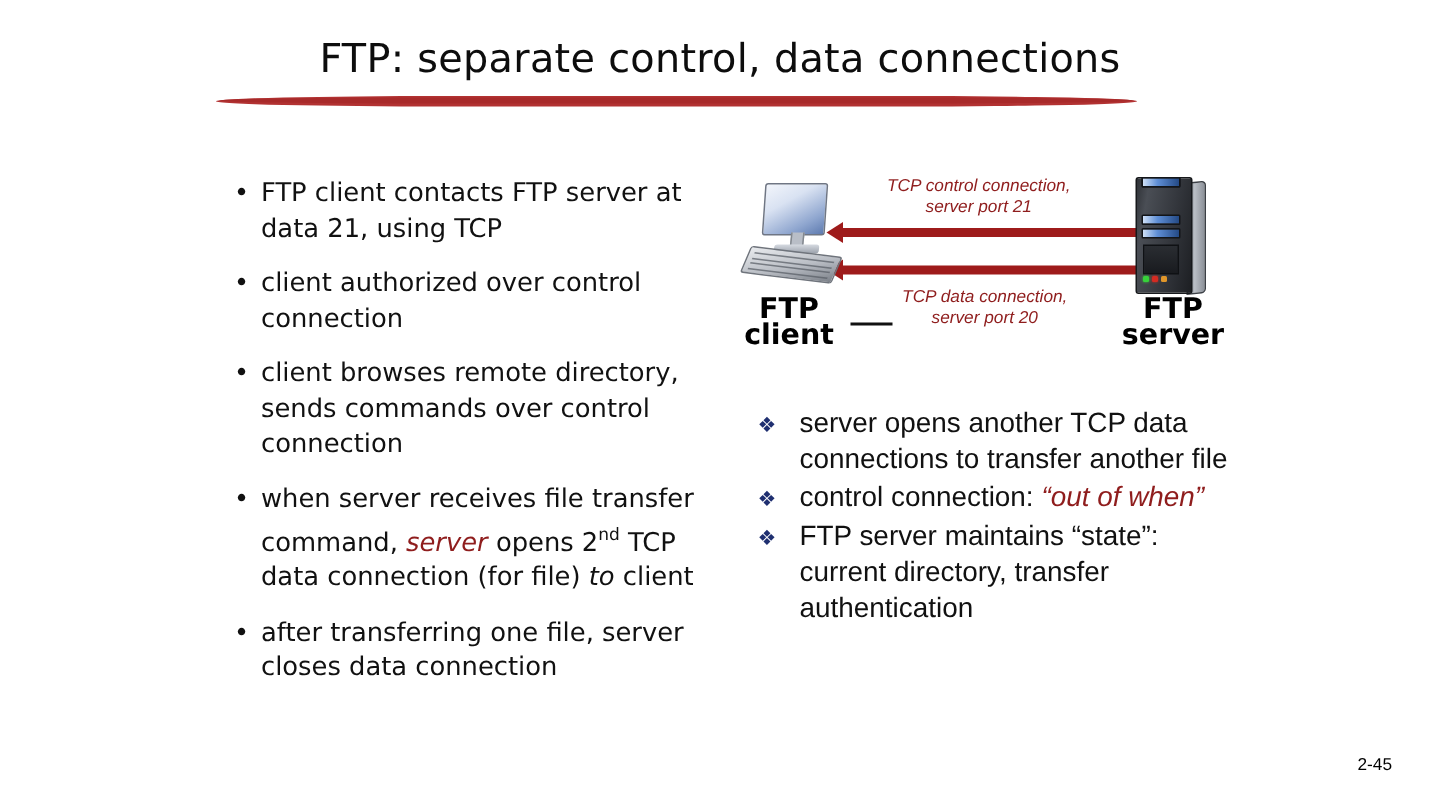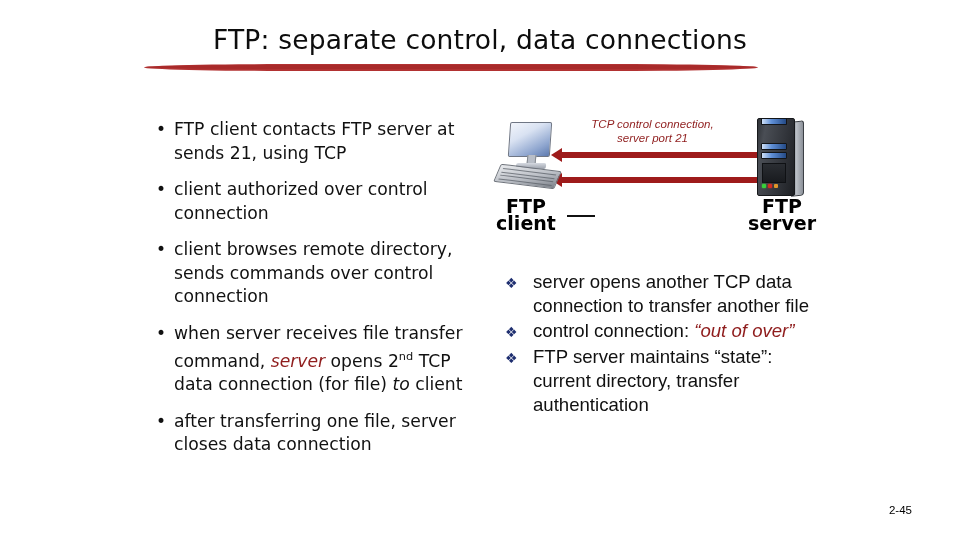--- a/index.html
+++ b/index.html
@@ -169,53 +169,57 @@
     color:#111;
     margin-bottom:1px;
   }
   .c-item .chk{
     position:absolute;left:2px;top:1px;
     color:#1f2f70;font-size:14px;line-height:24.2px;
   }
 
   
   .pageno{
-    position:absolute;right:48px;bottom:24px;
+    position:absolute;right:32px;bottom:24px;
     font-family:"Liberation Sans", sans-serif;
     font-size:11.5px;color:#000;
   }
 </style>
 </head>
 <body>
 
 <div class="slide">
 
   <div class="title-wrap">
     <div class="title">FTP: separate control, data connections</div>
   </div>
   <div class="title-rule"></div>
 
   <div class="left-col" id="leftCol">
-      <div class="b-item"><span class="dot">•</span><span><span>FTP client contacts FTP server at sends 21, using TCP</span></span></div>
+      <div class="b-item"><span class="dot">•</span><span><span>FTP client contacts FTP server at data 21, using TCP</span></span></div>
       <div class="b-item"><span class="dot">•</span><span><span>client authorized over control connection</span></span></div>
       <div class="b-item"><span class="dot">•</span><span><span>client browses remote directory, sends commands over control connection</span></span></div>
       <div class="b-item"><span class="dot">•</span><span><span>when server receives file transfer command, </span><span class="em-red">server</span><span> opens 2</span><sup class="sup">nd</sup><span> TCP data connection (for file) </span><span class="em-blk">to</span><span> client</span></span></div>
       <div class="b-item"><span class="dot">•</span><span><span>after transferring one file, server closes data connection</span></span></div>
     </div>
 
   <div class="diagram">
 
     <div class="lbl-ctrl">
       <div>TCP control connection,</div>
       <div>server port 21</div>
     </div>
 
     <div class="arrow arrow-ctrl"></div>
     <div class="arrow arrow-data"></div>
 
+    <div class="lbl-data">
+      <div>TCP data connection,</div>
+      <div>server port 20</div>
+    </div>
     <div class="data-tick"></div>
 
     <div class="pc">
       <div class="pc-screen"></div>
       <div class="pc-neck"></div>
       <div class="pc-base"></div>
       <div class="pc-kb">
           <i></i>
           <i></i>
           <i></i>
@@ -240,20 +244,20 @@
       <div>FTP</div>
       <div>client</div>
     </div>
     <div class="cap cap-server">
       <div>FTP</div>
       <div>server</div>
     </div>
   </div>
 
   <div class="right-col" id="rightCol">
-      <div class="c-item"><span class="chk">❖</span><span><span>server opens another TCP data connection to transfer another file</span></span></div>
-      <div class="c-item"><span class="chk">❖</span><span><span>control connection: </span><span class="em-red">“out of over”</span></span></div>
+      <div class="c-item"><span class="chk">❖</span><span><span>server opens another TCP data connections to transfer another file</span></span></div>
+      <div class="c-item"><span class="chk">❖</span><span><span>control connection: </span><span class="em-red">“out of when”</span></span></div>
       <div class="c-item"><span class="chk">❖</span><span><span>FTP server maintains “state”: current directory, transfer authentication</span></span></div>
     </div>
 
   <div class="pageno">2-45</div>
 
 </div>
 
 </body></html>

